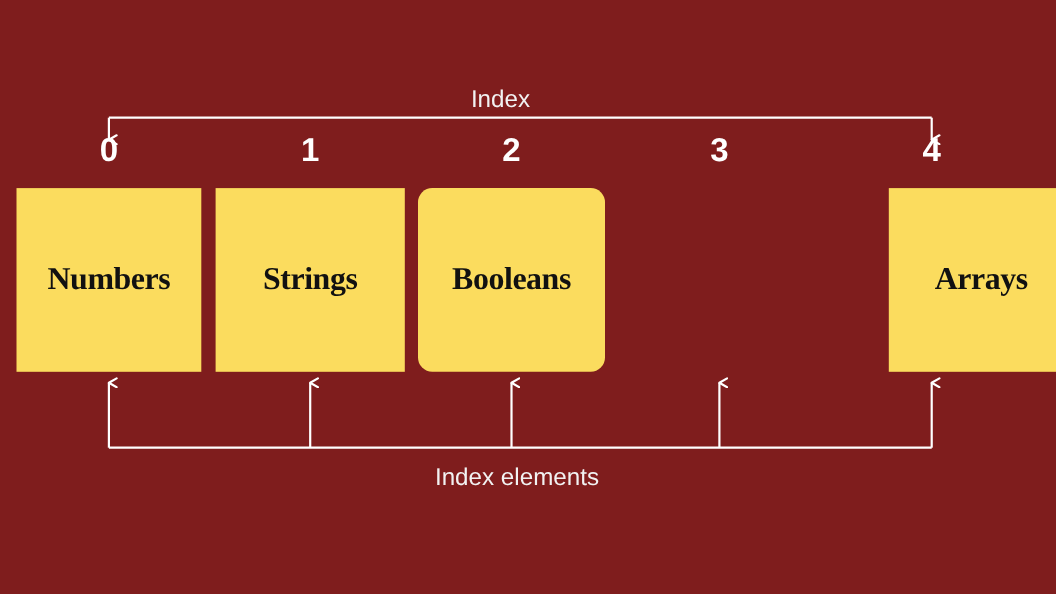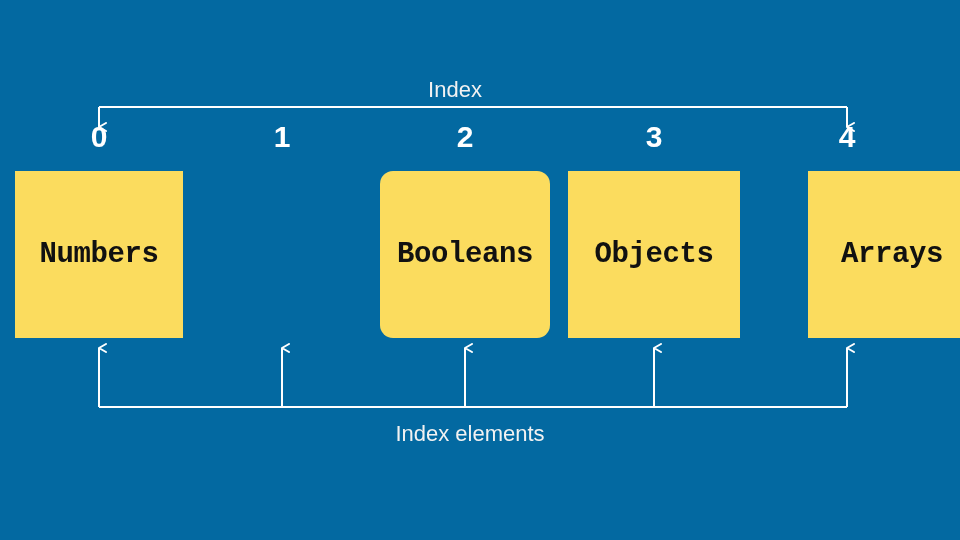--- a/index.html
+++ b/index.html
@@ -38,21 +38,21 @@
   .array-box {
     position: absolute;
     display: flex;
     align-items: center;
     justify-content: center;
     background: #FBDC5E;
     box-sizing: border-box;
   }
   .array-box-label {
     color: #111111;
-    font-family: Liberation Mono, monospace;
+    font-family: Liberation Serif, serif;
     font-weight: bold;
     font-size: 29px;
     letter-spacing: -0.4px;
     line-height: 1;
     text-align: center;
     white-space: nowrap;
   }
   .index-number {
     position: absolute;
     color: #FFFFFF;
@@ -72,21 +72,21 @@
     font-size: 22px;
     line-height: 1;
     text-align: center;
     transform: translate(-50%, -50%);
     white-space: nowrap;
   }
 </style>
 </head>
 <body>
 
-<div id="stage" style="width: 960px; height: 540px; background: #0369a1;">
+<div id="stage" style="width: 960px; height: 540px; background: #7f1d1d;">
 
   <svg id="diagram-svg" viewBox="0 0 960 540">
     <defs>
       <marker id="arrow-down" markerWidth="10" markerHeight="10" refX="5" refY="8" orient="auto" markerUnits="userSpaceOnUse">
         <path d="M1,1 L5,8 L9,1" fill="none" stroke="#FFFFFF" stroke-width="2" stroke-linecap="round" stroke-linejoin="round"></path>
       </marker>
       <marker id="arrow-up" markerWidth="10" markerHeight="10" refX="5" refY="2" orient="auto" markerUnits="userSpaceOnUse">
         <path d="M1,9 L5,2 L9,9" fill="none" stroke="#FFFFFF" stroke-width="2" stroke-linecap="round" stroke-linejoin="round"></path>
       </marker>
     </defs>
@@ -113,25 +113,25 @@
 
     <div class="index-number" id="index-0" style="left: 99px; top: 152px; color: rgb(255, 255, 255);">0</div>
     <div class="index-number" id="index-1" style="left: 282px; top: 152px; color: rgb(255, 255, 255);">1</div>
     <div class="index-number" id="index-2" style="left: 465px; top: 152px; color: rgb(255, 255, 255);">2</div>
     <div class="index-number" id="index-3" style="left: 654px; top: 152px; color: rgb(255, 255, 255);">3</div>
     <div class="index-number" id="index-4" style="left: 847px; top: 152px; color: rgb(255, 255, 255);">4</div>
 
     <div class="array-box" id="box-0" style="left: 15px; top: 171px; width: 168px; height: 167px; background: rgb(251, 220, 94);">
       <span class="array-box-label" style="color: rgb(17, 17, 17);">Numbers</span>
     </div>
+    <div class="array-box" id="box-1" style="left: 196px; top: 171px; width: 172px; height: 167px; background: rgb(251, 220, 94);">
+      <span class="array-box-label" style="color: rgb(17, 17, 17);">Strings</span>
+    </div>
     <div class="array-box" id="box-2" style="left: 380px; top: 171px; width: 170px; height: 167px; background: rgb(251, 220, 94); border-radius: 13px;">
       <span class="array-box-label" style="color: rgb(17, 17, 17);">Booleans</span>
-    </div>
-    <div class="array-box" id="box-3" style="left: 568px; top: 171px; width: 172px; height: 167px; background: rgb(251, 220, 94);">
-      <span class="array-box-label" style="color: rgb(17, 17, 17);">Objects</span>
     </div>
     <div class="array-box" id="box-4" style="left: 808px; top: 171px; width: 168px; height: 167px; background: rgb(251, 220, 94);">
       <span class="array-box-label" style="color: rgb(17, 17, 17);">Arrays</span>
     </div>
 
     <div class="caption" id="bottom-caption" style="left: 470px; top: 434px; color: rgb(242, 242, 242);">Index elements</div>
 
   </div>
 </div>
 

